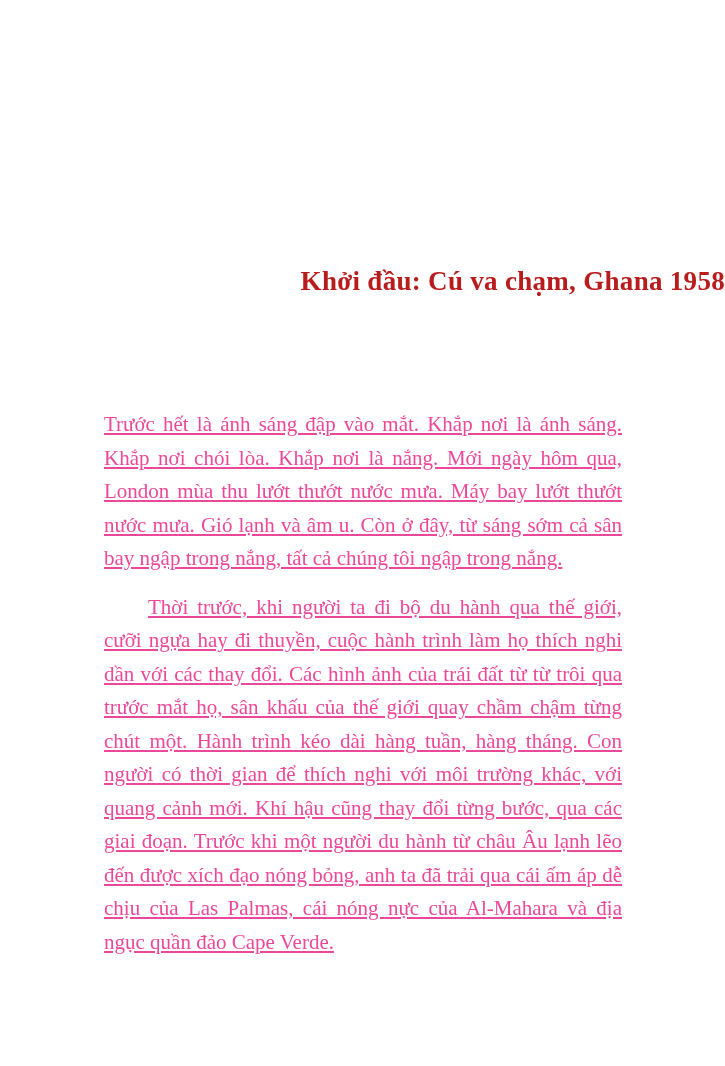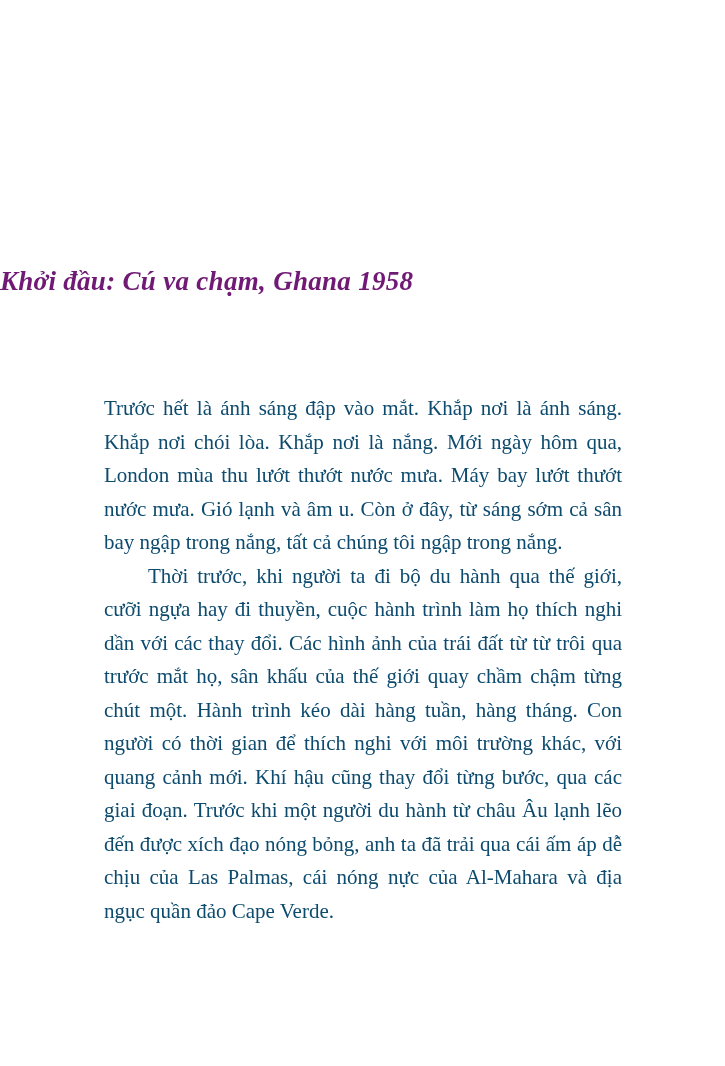--- a/index.html
+++ b/index.html
@@ -13,44 +13,45 @@
     height: 1066px;
     background: #ffffff;
     overflow: hidden;
     font-family: "Liberation Serif", "DejaVu Serif", serif;
   }
   .chapter-title {
     position: absolute;
     top: 266px;
     left: 0;
     width: 725px;
-    text-align: left;
+    text-align: right;
     font-family: "Liberation Serif", "DejaVu Serif", serif;
-    font-style: italic;
     font-weight: bold;
     font-size: 27px;
     letter-spacing: 0.3px;
-    color: #701a75;
+    color: #b91c1c;
   }
   .body-text {
     position: absolute;
-    top: 392px;
+    top: 408px;
     left: 104px;
     width: 518px;
-    color: #0c4a6e;
+    color: #ec4899;
     font-size: 21px;
     line-height: 33.5px;
     text-align: justify;
+    text-decoration: underline;
   }
   .body-text p {
     margin: 0;
     padding: 0;
   }
   .body-text p.indented {
     text-indent: 44px;
+    margin-top: 15px;
   }
 </style>
 </head>
 <body>
 
 <div class="book-page">
 
   <div class="chapter-title">Khởi đầu: Cú va chạm, Ghana 1958</div>
 
   <div class="body-text">

